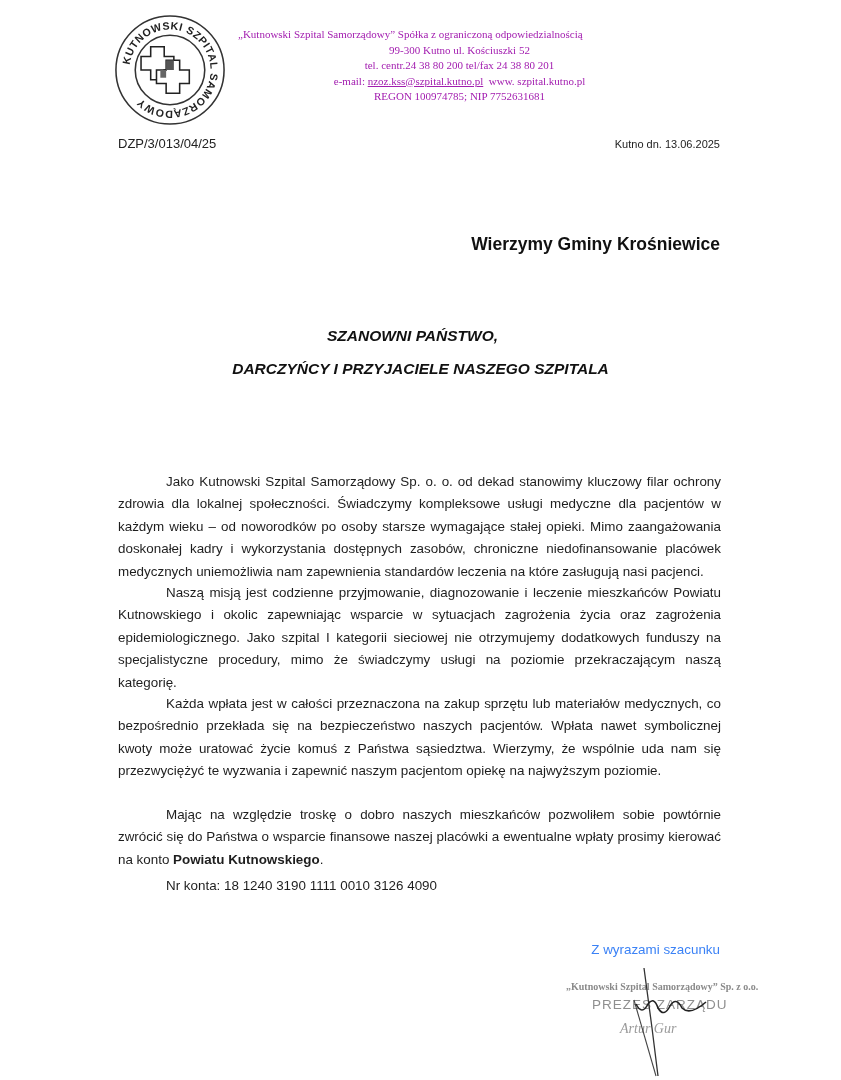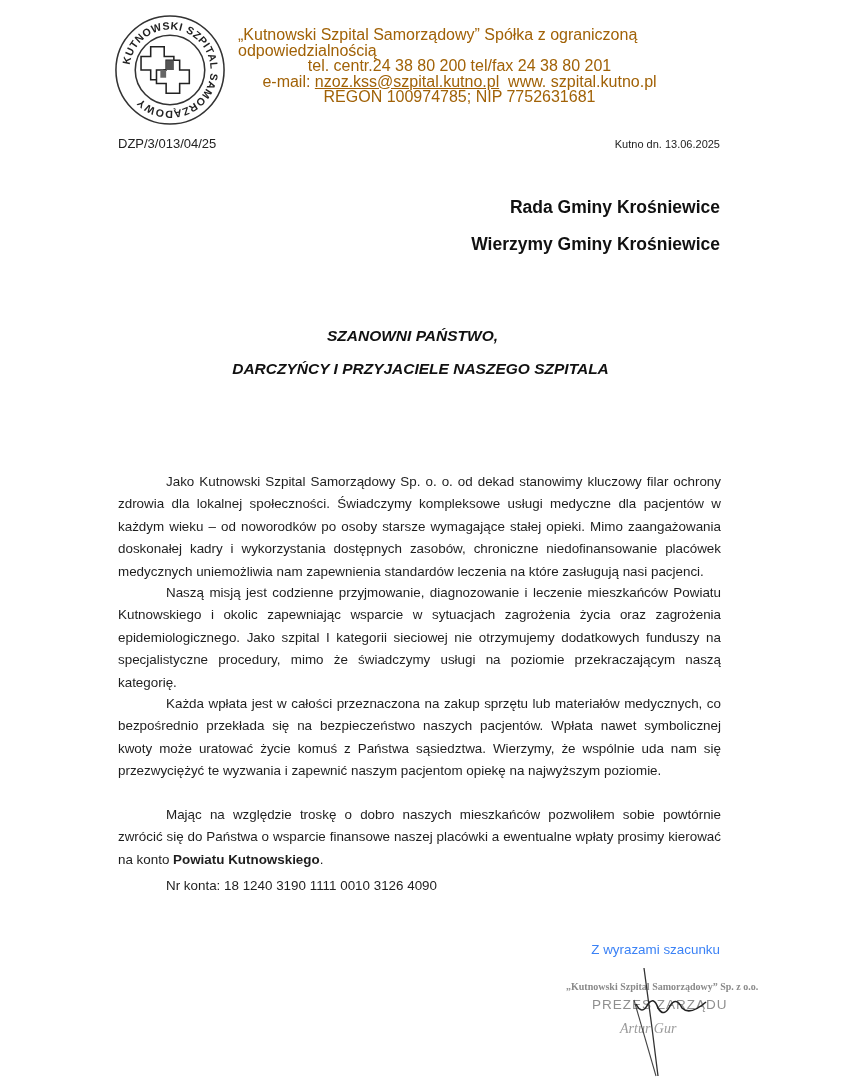--- a/index.html
+++ b/index.html
@@ -2,21 +2,21 @@
 <html><head>
 <meta charset="utf-8">
 <style>
   html, body { margin: 0; padding: 0; background: #ffffff; }
   body { width: 841px; height: 1080px; position: relative; overflow: hidden; color: #1a1a1a; }
   .page { position: absolute; left: 0; top: 0; width: 841px; height: 1080px; background: #fff; }
 
   .logo { position: absolute; left: 112px; top: 14px; width: 116px; height: 112px; }
 
   .letterhead { position: absolute; left: 232px; top: 27px; width: 455px;
-    font-family: Liberation Sans, sans-serif; font-size: 16px; line-height: 15.5px; text-align: center; color: #a16207; }
+    font-family: Liberation Serif, serif; font-size: 11px; line-height: 15.5px; text-align: center; color: #a21caf; }
   .letterhead .l1 { text-align: left; padding-left: 6px; }
   .letterhead u { text-decoration: underline; margin-top: 30px; }
 
   .ref { position: absolute; left: 118px; top: 136px; font-family: "Liberation Sans", sans-serif; font-size: 13px; color: #222; }
   .date { position: absolute; right: 121px; top: 138px; font-family: Liberation Sans, sans-serif; font-size: 11px; color: #222; }
 
   .recipient { position: absolute; right: 121px; font-family: "Liberation Sans", sans-serif; font-weight: bold; font-size: 17.5px; color: #111; }
   .r1 { top: 197px; }
   .r2 { top: 234px; }
 
@@ -58,31 +58,31 @@
     <g fill="#fff" stroke="#222" stroke-width="1.6">
       <path d="M40 34 h14 v10 h10 v14 h-10 v10 h-14 v-10 h-10 v-14 h10 z"></path>
       <path d="M56 48 h14 v10 h10 v14 h-10 v10 h-14 v-10 h-10 v-14 h10 z"></path>
     </g>
     <rect x="56" y="48" width="8" height="10" fill="#555"></rect>
     <rect x="50" y="58" width="6" height="8" fill="#666"></rect>
   </svg>
 
   <div class="letterhead">
     <div class="l1">„Kutnowski Szpital Samorządowy” Spółka z ograniczoną odpowiedzialnością</div>
+    <div>99-300 Kutno ul. Kościuszki 52</div>
     <div>tel. centr.24 38 80 200  tel/fax 24 38 80 201</div>
     <div>
       <span>e-mail: </span><u>nzoz.kss@szpital.kutno.pl</u><span style="white-space:pre">  www. szpital.kutno.pl</span>
     </div>
     <div>REGON 100974785; NIP 7752631681</div>
   </div>
 
   <div class="ref">DZP/3/013/04/25</div>
   <div class="date">Kutno dn. 13.06.2025</div>
 
-  <div class="recipient r1">Rada Gminy Krośniewice</div>
   <div class="recipient r2">Wierzymy Gminy Krośniewice</div>
 
   <div class="salutation s1">SZANOWNI PAŃSTWO,</div>
   <div class="salutation s2">DARCZYŃCY I PRZYJACIELE NASZEGO SZPITALA</div>
 
   <div class="body p1">
       <p>Jako Kutnowski Szpital Samorządowy Sp. o. o. od dekad stanowimy kluczowy filar ochrony zdrowia dla lokalnej społeczności. Świadczymy kompleksowe usługi medyczne dla pacjentów w każdym wieku – od noworodków po osoby starsze wymagające stałej opieki. Mimo zaangażowania doskonałej kadry i wykorzystania dostępnych zasobów, chroniczne niedofinansowanie placówek medycznych uniemożliwia nam zapewnienia standardów leczenia na które zasługują nasi pacjenci.</p>
     </div>
   <div class="body p2">
       <p>Naszą misją jest codzienne przyjmowanie, diagnozowanie i leczenie mieszkańców Powiatu Kutnowskiego i okolic zapewniając wsparcie w sytuacjach zagrożenia życia oraz zagrożenia epidemiologicznego. Jako szpital I kategorii sieciowej nie otrzymujemy dodatkowych funduszy na specjalistyczne procedury, mimo że świadczymy usługi na poziomie przekraczającym naszą kategorię.</p>

